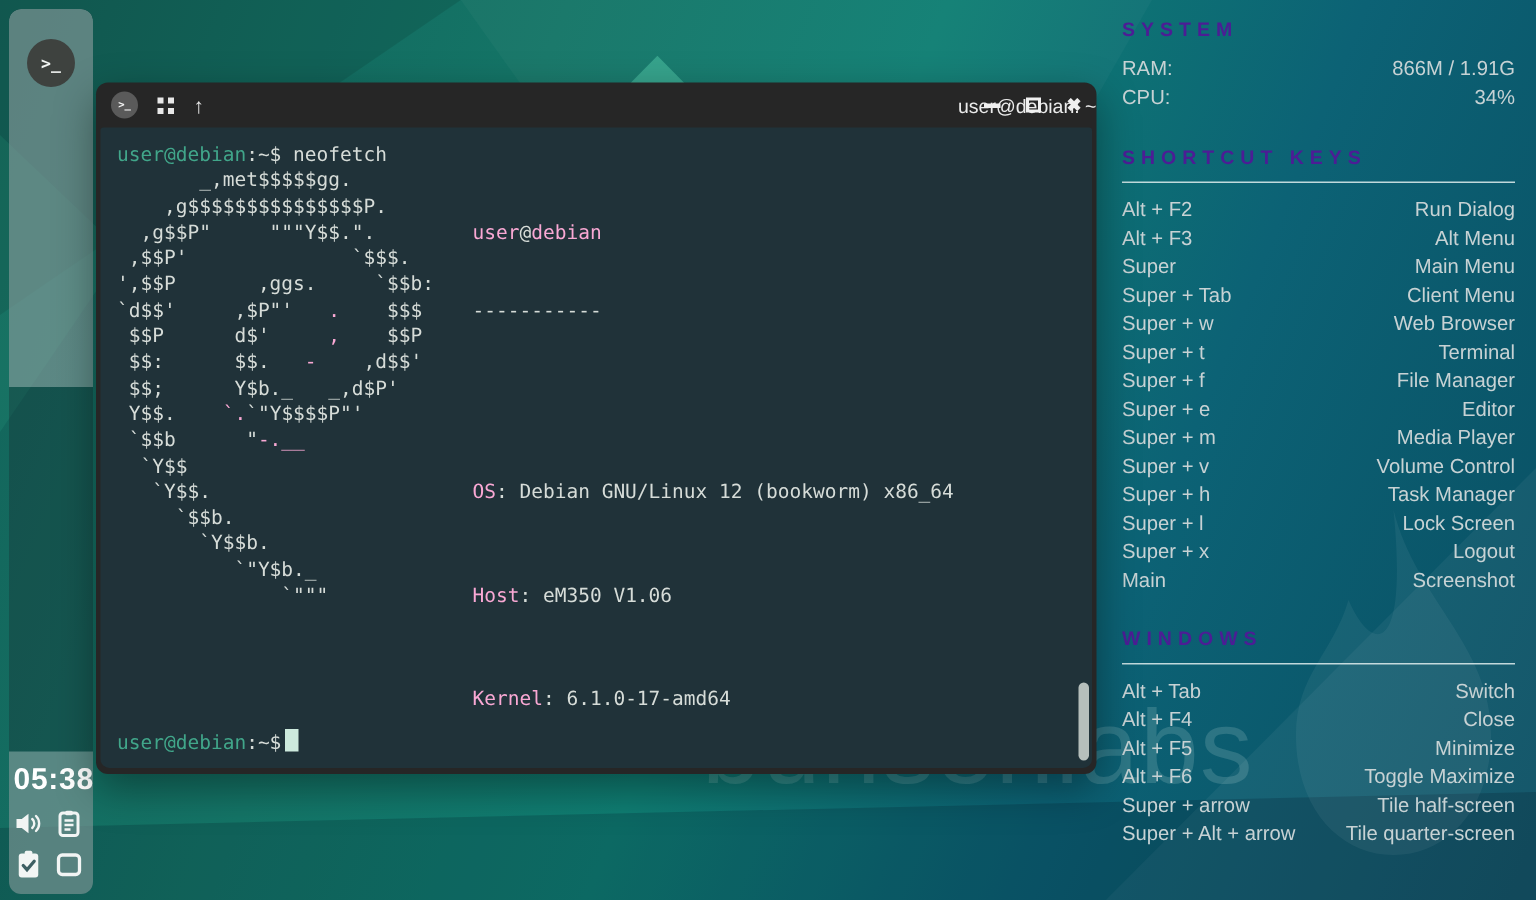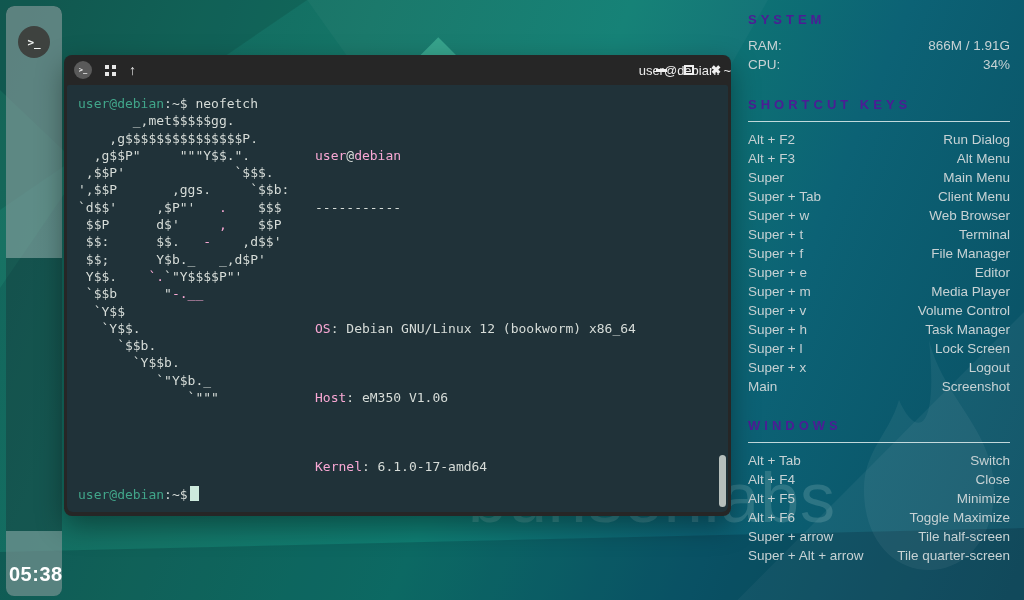--- a/index.html
+++ b/index.html
@@ -37,21 +37,21 @@
     display:flex; justify-content:center; padding-top:20px;
   }
   .launch-circle {
     width:32px; height:32px; border-radius:50%; background:#3e423f;
     color:#f2f5f3; font-family:"DejaVu Sans Mono",monospace; font-size:11px; font-weight:bold;
     display:flex; align-items:center; justify-content:center;
   }
   .panel-spacer { flex:1; }
   .tray {
     background:rgba(193,213,209,0.40); padding:8px 5px 10px 3px;
-    display:flex; flex-direction:row; align-items:flex-end; gap:7px;
+    display:flex; flex-direction:column; align-items:flex-start; gap:7px;
   }
   .clock { font-size:20px; font-weight:bold; color:#ffffff; letter-spacing:0.5px; }
   .tray-grid { display:grid; grid-template-columns:20px 20px; gap:7px 7px; }
   .tray-grid svg { display:block; }
 
   
   .window {
     position:absolute; left:64px; top:55px; width:667px; height:461px; z-index:3;
     background:#262626; border-radius:8px;
     box-shadow:0 10px 28px rgba(0,0,0,0.38);

